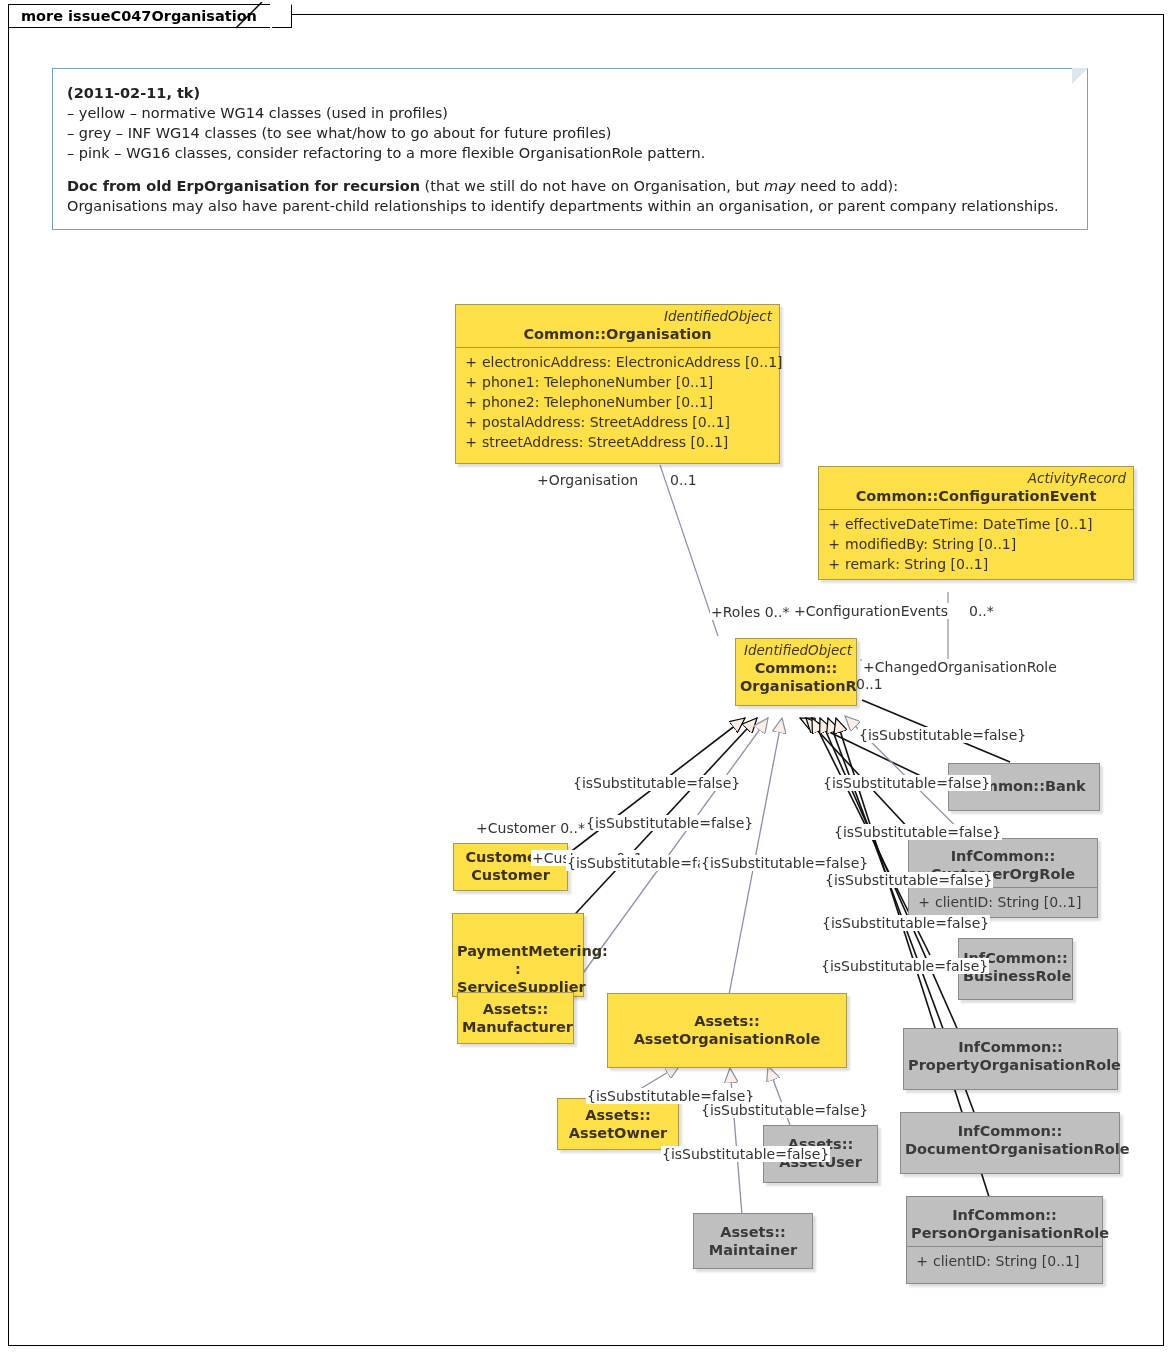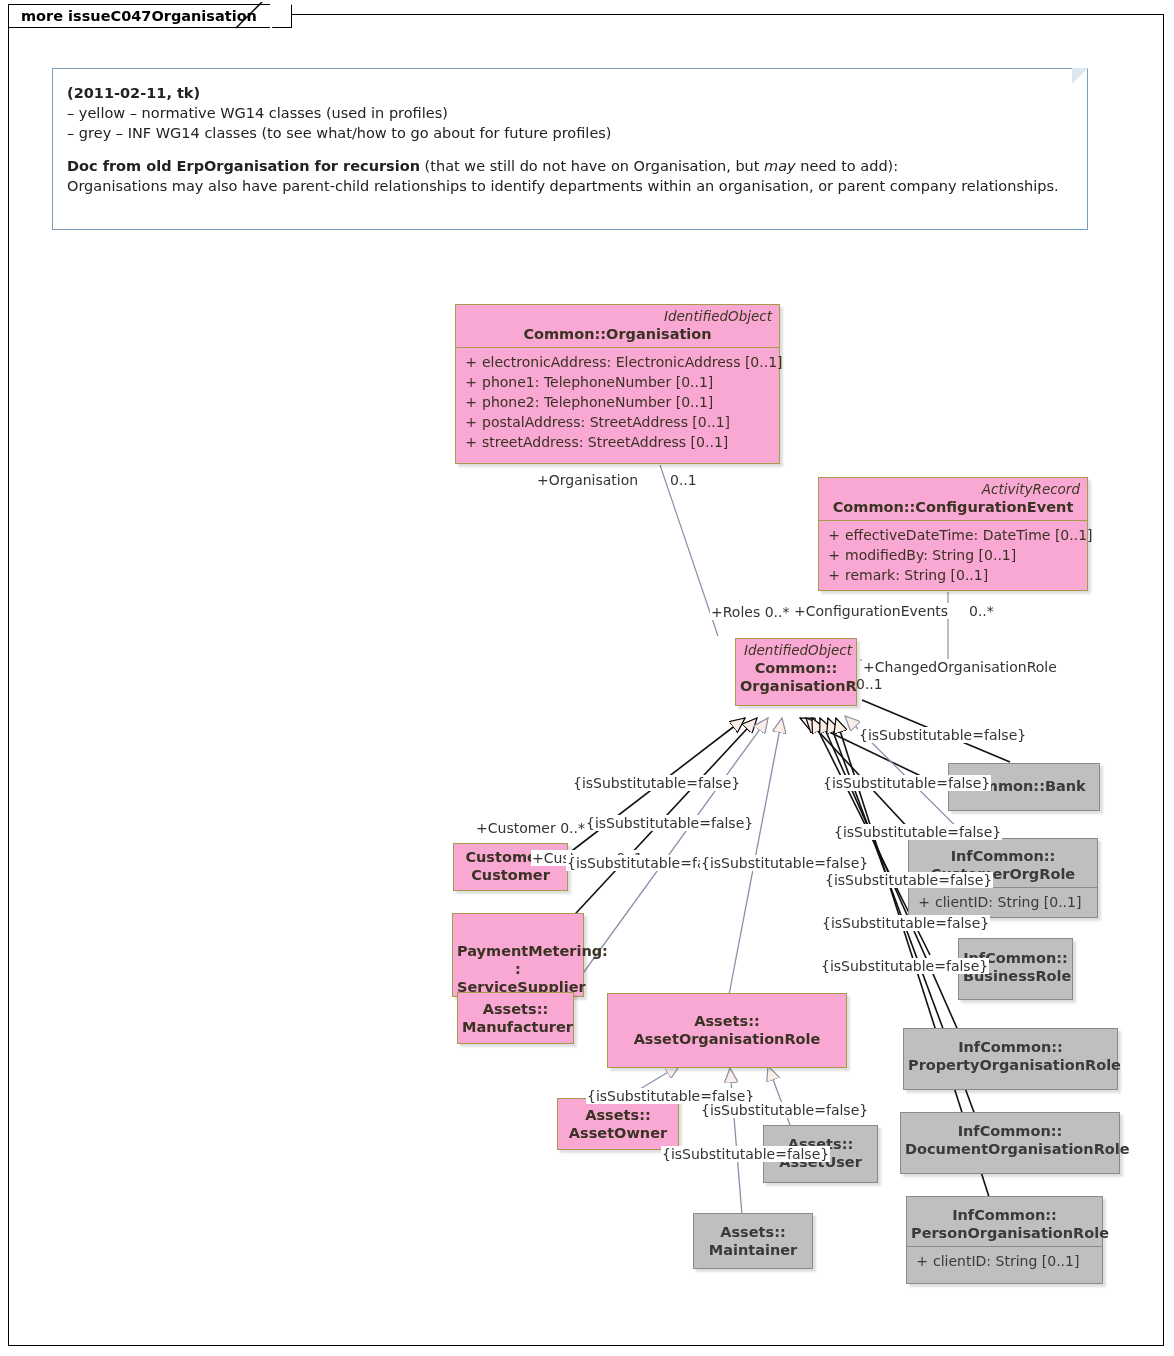--- a/index.html
+++ b/index.html
@@ -20,21 +20,21 @@
   .note-fold{position:absolute;right:-1px;top:-1px;width:0;height:0;
         border-left:16px solid #dde7f0;border-bottom:16px solid transparent;}
   .note-body{padding:14px 16px 0 14px;font-size:14.5px;color:#222;line-height:20px;}
   .note-body .b{font-weight:bold;}
   .note-body .it{font-style:italic;}
   .note-gap{height:13px;}
 
   
   .cls{position:absolute;box-sizing:border-box;border:1px solid #9a8f55;
        box-shadow:3px 3px 2px rgba(0,0,0,0.13);}
-  .cls.yellow{background:#f9a8d4;border-color:#a89a4b;}
+  .cls.yellow{background:#fde047;border-color:#a89a4b;}
   .cls.grey{background:#bfbfbf;border-color:#8a8a8a;}
   .cls .stereo{font-style:italic;font-size:13.5px;text-align:right;padding:3px 7px 0 0;color:#3d3522;}
   .cls .cname{font-weight:bold;font-size:14.5px;text-align:center;color:#3a3222;line-height:18px;padding:1px 4px 4px 4px;}
   .cls.grey .cname{color:#3a3a3a;}
   .cls .sep{border-top:1px solid #a89a4b;}
   .cls.grey .sep{border-top:1px solid #8a8a8a;}
   .cls .attrs{padding:4px 16px 5px 4px;}
   .cls .attr{font-size:14px;color:#3a3222;line-height:20px;white-space:nowrap;}
   .cls.grey .attr{color:#3a3a3a;}
   .cls .attr .vis{display:inline-block;width:22px;text-align:center;}
@@ -89,40 +89,41 @@
     <path d="M742,1215 L730,1068" stroke="#8a8fa8" stroke-width="1.3" fill="none" marker-end="url(#genArrowG)"></path>
     <path d="M790,1125 L768,1066" stroke="#8a8fa8" stroke-width="1.3" fill="none" marker-end="url(#genArrowG)"></path>
   </svg>
 
   <div class="note">
     <div class="note-fold"></div>
     <div class="note-body">
       <div class="b">(2011-02-11, tk)</div>
       <div>– yellow – normative WG14 classes (used in profiles)</div>
       <div>– grey – INF WG14 classes (to see what/how to go about for future profiles)</div>
+      <div>– pink – WG16 classes, consider refactoring to a more flexible OrganisationRole pattern.</div>
       <div class="note-gap"></div>
       <div><span class="b">Doc from old ErpOrganisation for recursion</span><span> (that we still do not have on Organisation, but </span><span class="it">may</span><span> need to add):</span></div>
       <div>Organisations may also have parent-child relationships to identify departments within an organisation, or parent company relationships.</div>
     </div>
   </div>
 
   <div class="cls yellow" style="left:455px;top:304px;width:325px;height:160px;">
     <div class="stereo">IdentifiedObject</div>
     <div class="cname">Common::Organisation</div>
     <div class="sep"></div>
     <div class="attrs">
       <div class="attr"><span class="vis">+</span><span>electronicAddress: ElectronicAddress [0..1]</span></div>
       <div class="attr"><span class="vis">+</span><span>phone1: TelephoneNumber [0..1]</span></div>
       <div class="attr"><span class="vis">+</span><span>phone2: TelephoneNumber [0..1]</span></div>
       <div class="attr"><span class="vis">+</span><span>postalAddress: StreetAddress [0..1]</span></div>
       <div class="attr"><span class="vis">+</span><span>streetAddress: StreetAddress [0..1]</span></div>
     </div>
   </div>
 
-  <div class="cls yellow" style="left:818px;top:477px;width:270px;height:114px;">
+  <div class="cls yellow" style="left:818px;top:466px;width:316px;height:114px;">
     <div class="stereo">ActivityRecord</div>
     <div class="cname">Common::ConfigurationEvent</div>
     <div class="sep"></div>
     <div class="attrs">
       <div class="attr"><span class="vis">+</span><span>effectiveDateTime: DateTime [0..1]</span></div>
       <div class="attr"><span class="vis">+</span><span>modifiedBy: String [0..1]</span></div>
       <div class="attr"><span class="vis">+</span><span>remark: String [0..1]</span></div>
     </div>
   </div>
 

